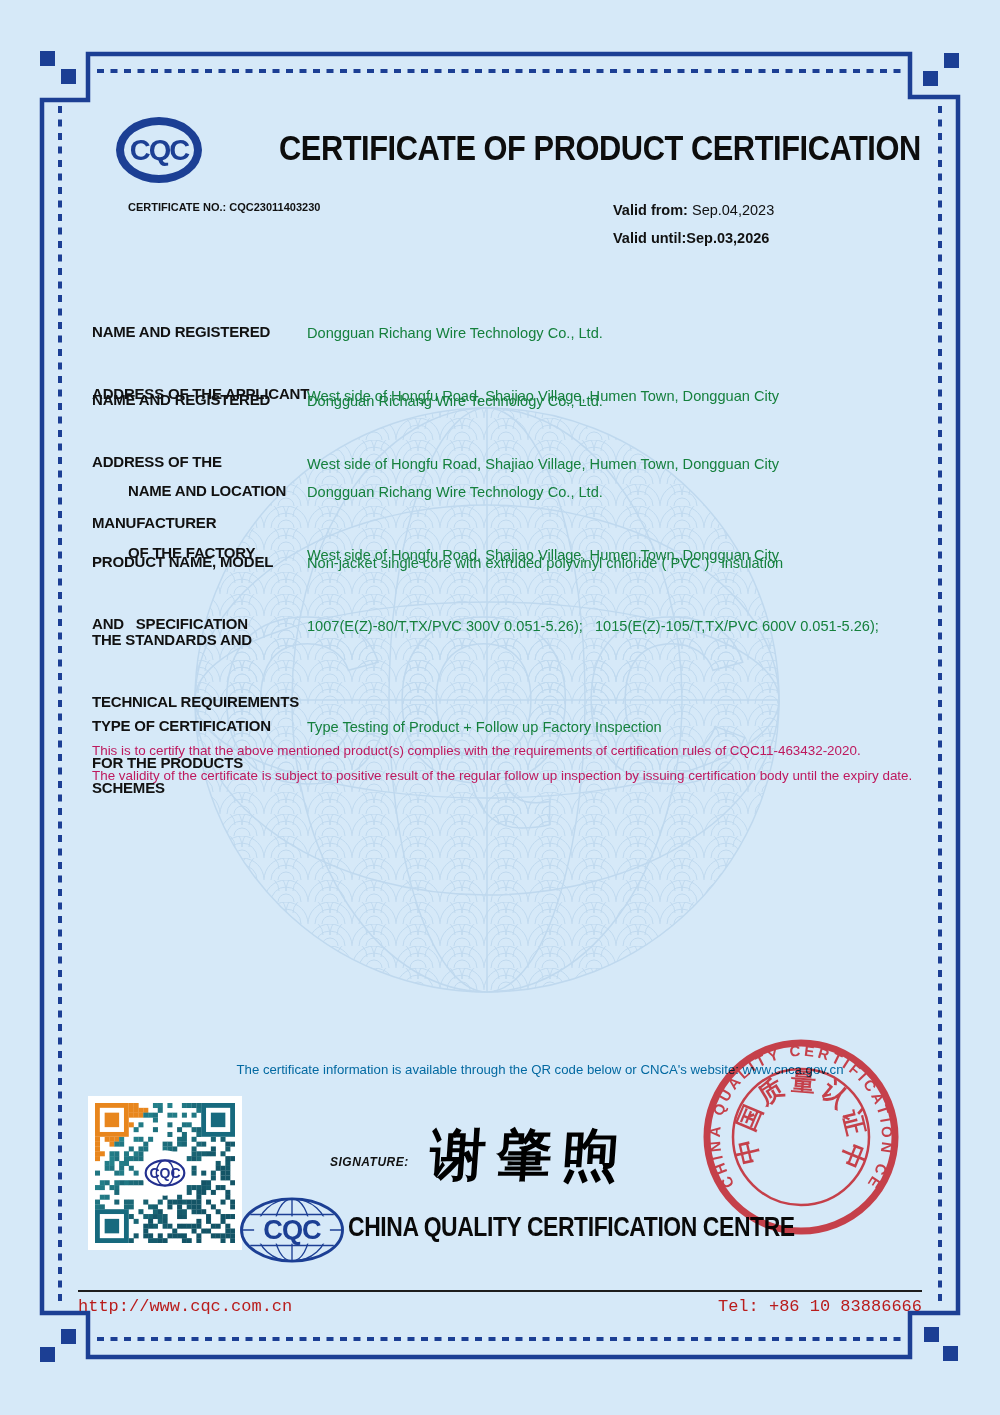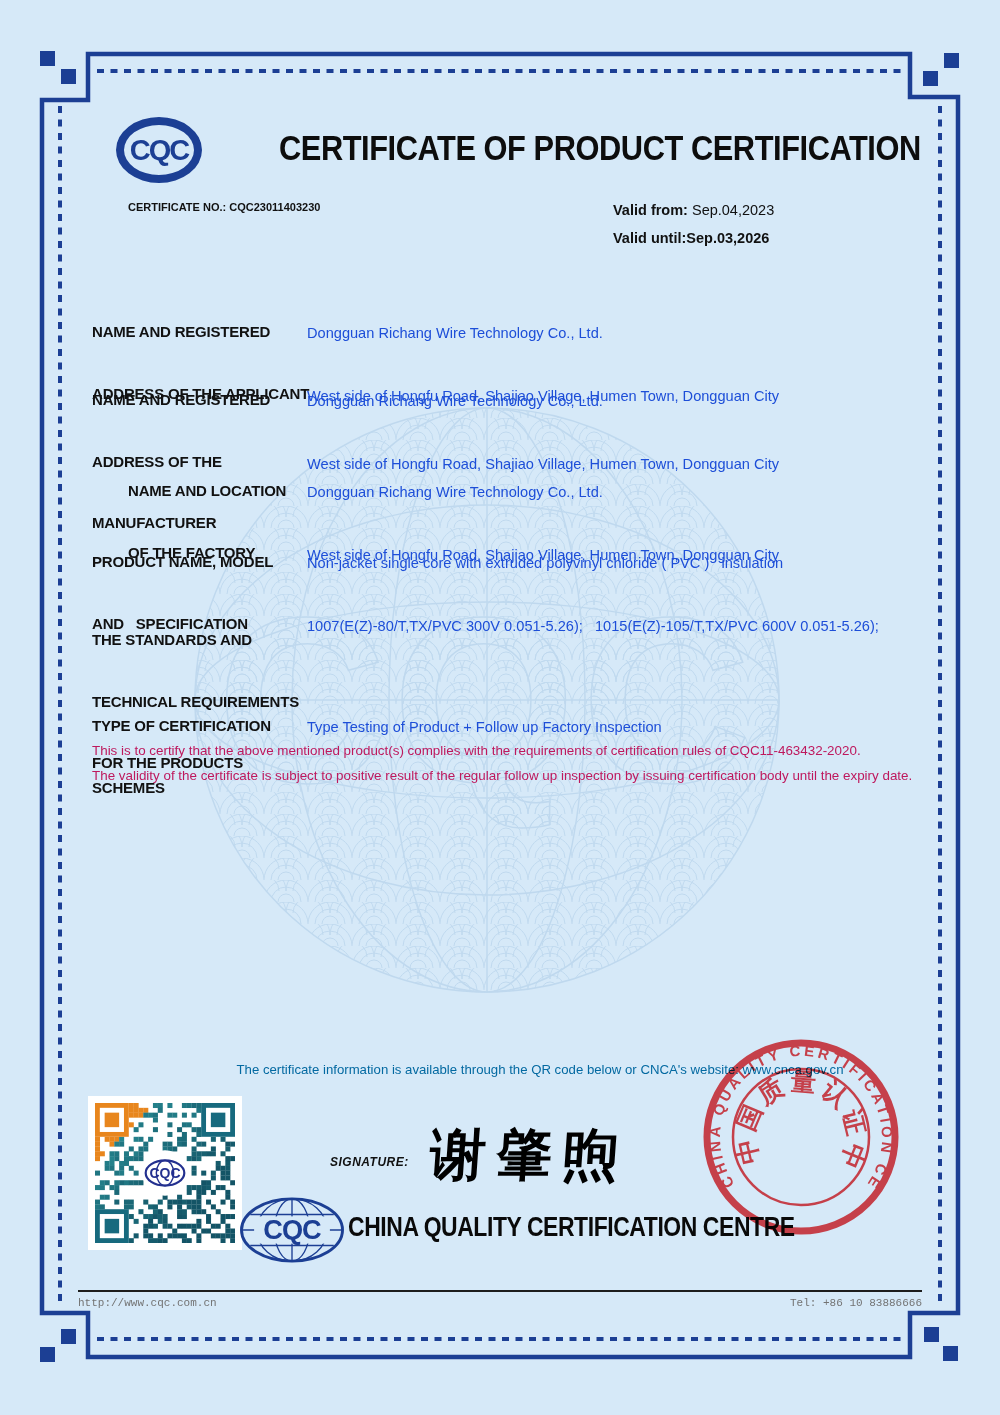--- a/index.html
+++ b/index.html
@@ -26,41 +26,41 @@
   }
   .cert-no{left:128px;top:201px;font-size:11px;font-weight:bold;}
   .valid-line{left:613px;font-size:14.5px;}
   .valid-line b{font-weight:bold;}
   
   .row-label{
     left:92px;width:218px;font-size:15px;font-weight:bold;
     line-height:20.5px;letter-spacing:-.2px;white-space:pre-wrap;
   }
   .row-value{
-    left:307px;width:648px;font-size:14.6px;line-height:21px;color:#1d4ed8;
+    left:307px;width:648px;font-size:14.6px;line-height:21px;color:#15803d;
     white-space:pre-wrap;
   }
   .stmt{left:92px;width:836px;font-size:13.4px;color:#be185d;}
   .qr-note{left:110px;top:1062px;width:860px;text-align:center;font-size:13.2px;color:#0369a1;}
   .qr-box{left:88px;top:1096px;width:140px;height:140px;background:#fff;padding:7px;}
   .sig-label{left:330px;top:1155px;font-size:12px;font-weight:bold;letter-spacing:.5px;font-style:italic;}
   .sig-name{
     left:430px;top:1118px;font-size:56px;color:#000;
     font-family:"DejaVu Sans",sans-serif;font-weight:bold;letter-spacing:10px;
     transform:skewX(-4deg);
   }
   .issuer-name{
     left:348px;top:1212px;font-size:27px;font-weight:800;color:#0a0a0a;
     transform:scaleX(.85);transform-origin:left center;white-space:nowrap;
     letter-spacing:-.5px;
   }
   .footer-rule{left:78px;top:1290px;width:844px;height:2px;background:#1d1d1d;}
   .footer-row{
     left:78px;top:1297px;width:844px;display:flex;justify-content:space-between;
-    font-family:"Liberation Mono","DejaVu Sans Mono",monospace;font-size:11px;color:#737373;
+    font-family:"Liberation Mono","DejaVu Sans Mono",monospace;font-size:17px;color:#b91c1c;
   }
   .stamp{left:698px;top:1034px;opacity:.85;mix-blend-mode:multiply;}
   .wm{opacity:.5;}
 </style>
 </head>
 <body>
 
 <div class="page">
 
   <svg class="layer wm" width="1000" height="1415" viewBox="0 0 1000 1415" aria-hidden="true">

